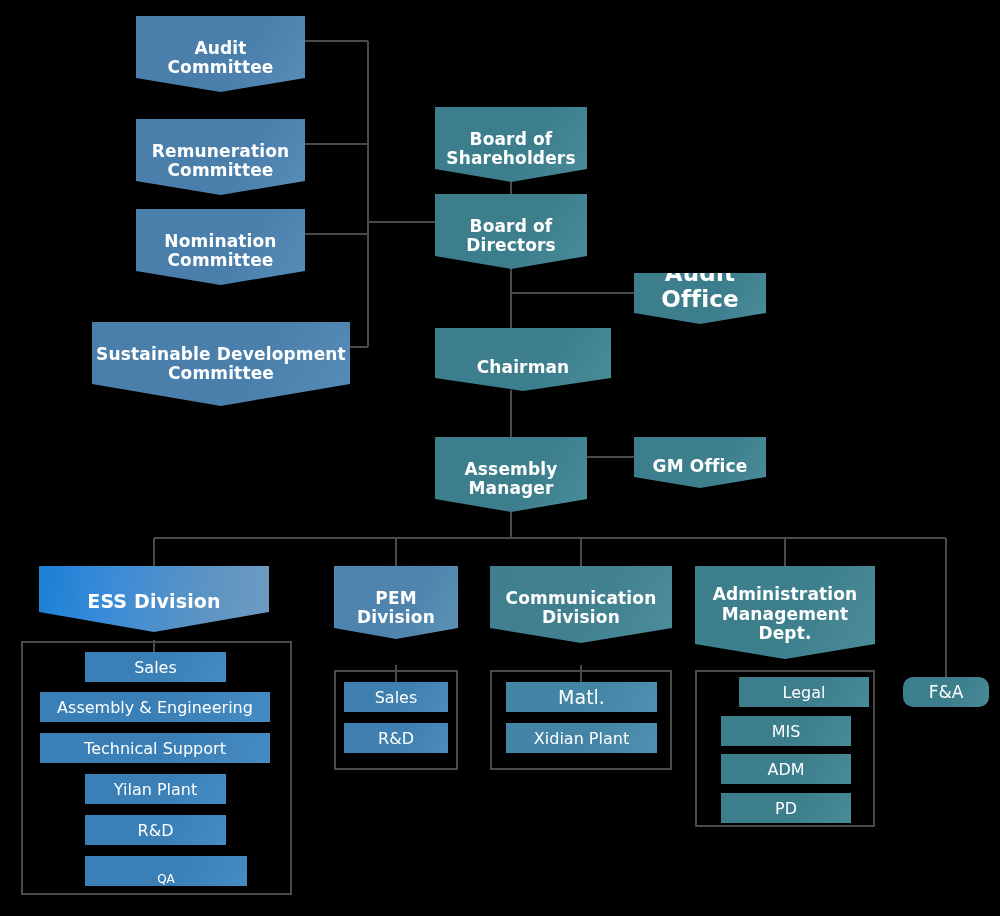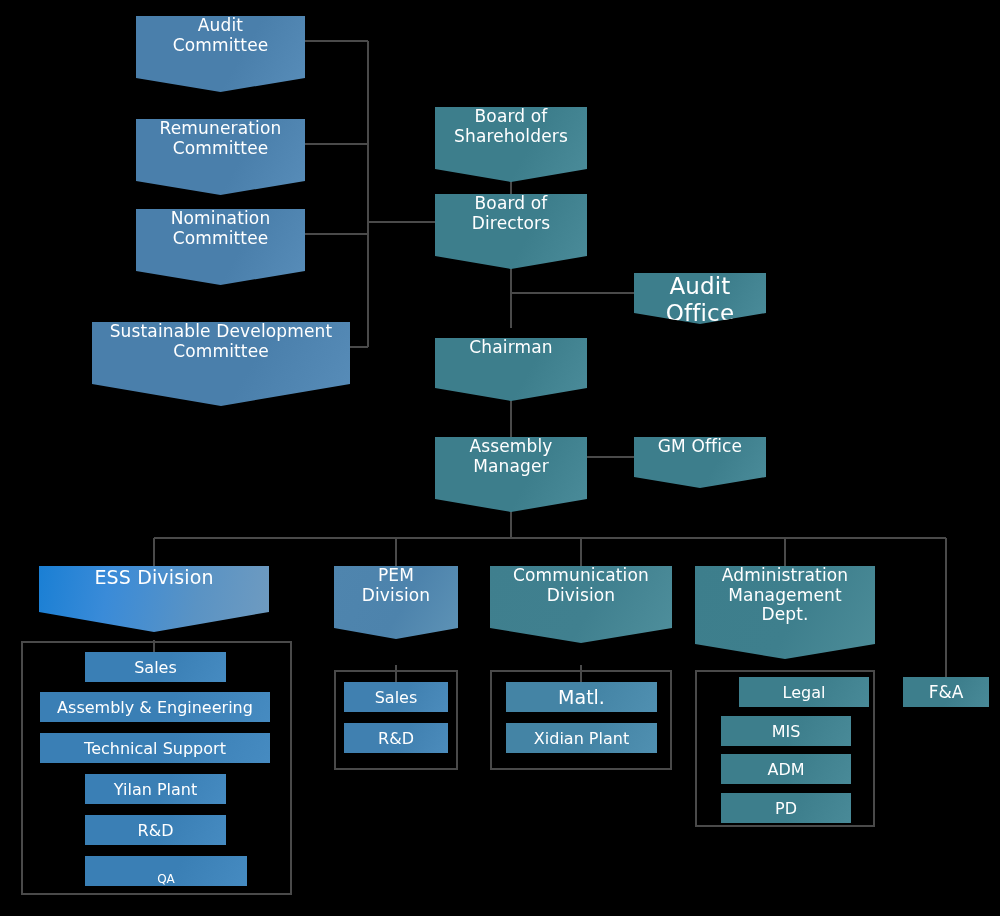--- a/index.html
+++ b/index.html
@@ -23,26 +23,27 @@
     top: 0;
     width: 1000px;
     height: 916px;
     pointer-events: none;
   }
   .node {
     position: absolute;
     box-sizing: border-box;
     color: #ffffff;
     display: flex;
-    align-items: flex-start;
+    align-items: flex-end;
     justify-content: center;
     text-align: center;
     line-height: 1.16;
     letter-spacing: .15px;
     white-space: pre-line;
+    font-weight: bold;
   }
   
   .banner {
     clip-path: polygon(0% 0%, 100% 0%, 100% var(--bodyH), 50% 100%, 0% var(--bodyH));
   }
   .group-frame {
     position: absolute;
     box-sizing: border-box;
     border: 2px solid #4a4a4a;
     background: transparent;
@@ -93,21 +94,21 @@
       <div class="node banner" style="left: 136px; top: 119px; width: 169px; height: 76px; font-size: 17px; --bodyH: 81.58%; background: linear-gradient(120deg, rgb(74, 127, 171) 0%, rgb(74, 127, 171) 60%, rgb(88, 141, 185) 100%);"><span style="display: block; width: 100%; padding-bottom: 14px;">Remuneration
 Committee</span></div>
       <div class="node banner" style="left: 136px; top: 209px; width: 169px; height: 76px; font-size: 17px; --bodyH: 81.58%; background: linear-gradient(120deg, rgb(74, 127, 171) 0%, rgb(74, 127, 171) 60%, rgb(88, 141, 185) 100%);"><span style="display: block; width: 100%; padding-bottom: 14px;">Nomination
 Committee</span></div>
       <div class="node banner" style="left: 92px; top: 322px; width: 258px; height: 84px; font-size: 17px; --bodyH: 73.81%; background: linear-gradient(120deg, rgb(74, 127, 171) 0%, rgb(74, 127, 171) 60%, rgb(88, 141, 185) 100%);"><span style="display: block; width: 100%; padding-bottom: 22px;">Sustainable Development
 Committee</span></div>
       <div class="node banner" style="left: 435px; top: 107px; width: 152px; height: 75px; font-size: 17px; --bodyH: 82.67%; background: linear-gradient(120deg, rgb(61, 126, 140) 0%, rgb(61, 126, 140) 60%, rgb(75, 140, 154) 100%);"><span style="display: block; width: 100%; padding-bottom: 13px;">Board of
 Shareholders</span></div>
       <div class="node banner" style="left: 435px; top: 194px; width: 152px; height: 75px; font-size: 17px; --bodyH: 82.67%; background: linear-gradient(120deg, rgb(61, 126, 140) 0%, rgb(61, 126, 140) 60%, rgb(75, 140, 154) 100%);"><span style="display: block; width: 100%; padding-bottom: 13px;">Board of
 Directors</span></div>
-      <div class="node banner" style="left: 435px; top: 338px; width: 152px; height: 63px; font-size: 17px; --bodyH: 79.37%; background: linear-gradient(120deg, rgb(61, 126, 140) 0%, rgb(61, 126, 140) 60%, rgb(75, 140, 154) 100%);"><span style="display: block; width: 100%; padding-bottom: 13px;">Chairman</span></div>
+      <div class="node banner" style="left: 435px; top: 328px; width: 176px; height: 63px; font-size: 17px; --bodyH: 79.37%; background: linear-gradient(120deg, rgb(61, 126, 140) 0%, rgb(61, 126, 140) 60%, rgb(75, 140, 154) 100%);"><span style="display: block; width: 100%; padding-bottom: 13px;">Chairman</span></div>
       <div class="node banner" style="left: 435px; top: 437px; width: 152px; height: 75px; font-size: 17px; --bodyH: 82.67%; background: linear-gradient(120deg, rgb(61, 126, 140) 0%, rgb(61, 126, 140) 60%, rgb(75, 140, 154) 100%);"><span style="display: block; width: 100%; padding-bottom: 13px;">Assembly
 Manager</span></div>
       <div class="node banner" style="left: 634px; top: 273px; width: 132px; height: 51px; font-size: 23px; --bodyH: 78.43%; background: linear-gradient(120deg, rgb(61, 126, 140) 0%, rgb(61, 126, 140) 60%, rgb(75, 140, 154) 100%);"><span style="display: block; width: 100%; padding-bottom: 11px;">Audit Office</span></div>
       <div class="node banner" style="left: 634px; top: 437px; width: 132px; height: 51px; font-size: 17px; --bodyH: 78.43%; background: linear-gradient(120deg, rgb(61, 126, 140) 0%, rgb(61, 126, 140) 60%, rgb(75, 140, 154) 100%);"><span style="display: block; width: 100%; padding-bottom: 11px;">GM Office</span></div>
       <div class="group-frame" style="left: 21px; top: 641px; width: 271px; height: 254px; border-color: rgb(74, 74, 74);"></div>
       <div class="node banner" style="left: 39px; top: 566px; width: 230px; height: 66px; font-size: 19px; --bodyH: 69.70%; background: linear-gradient(100deg, rgb(26, 127, 212) 0%, rgb(58, 139, 216) 30%, rgb(90, 147, 196) 68%, rgb(111, 155, 192) 100%);"><span style="display: block; width: 100%; padding-bottom: 20px;">ESS Division</span></div>
       <div class="leaf" style="left: 85px; top: 652px; width: 141px; height: 30px; font-size: 16px; background: linear-gradient(120deg, rgb(58, 127, 181) 0%, rgb(58, 127, 181) 55%, rgb(70, 139, 193) 100%);">
         <span>Sales</span>
       </div>
       <div class="leaf" style="left: 40px; top: 692px; width: 230px; height: 30px; font-size: 16px; background: linear-gradient(120deg, rgb(58, 127, 181) 0%, rgb(58, 127, 181) 55%, rgb(70, 139, 193) 100%);">
@@ -152,18 +153,18 @@
       </div>
       <div class="leaf" style="left: 721px; top: 716px; width: 130px; height: 30px; font-size: 16px; background: linear-gradient(120deg, rgb(61, 126, 140) 0%, rgb(61, 126, 140) 55%, rgb(73, 138, 152) 100%);">
         <span>MIS</span>
       </div>
       <div class="leaf" style="left: 721px; top: 754px; width: 130px; height: 30px; font-size: 16px; background: linear-gradient(120deg, rgb(61, 126, 140) 0%, rgb(61, 126, 140) 55%, rgb(73, 138, 152) 100%);">
         <span>ADM</span>
       </div>
       <div class="leaf" style="left: 721px; top: 793px; width: 130px; height: 30px; font-size: 16px; background: linear-gradient(120deg, rgb(61, 126, 140) 0%, rgb(61, 126, 140) 55%, rgb(73, 138, 152) 100%);">
         <span>PD</span>
       </div>
-      <div class="leaf" style="left: 903px; top: 677px; width: 86px; height: 30px; font-size: 17px; background: linear-gradient(120deg, rgb(61, 126, 140) 0%, rgb(61, 126, 140) 55%, rgb(73, 138, 152) 100%);">
+      <div class="leaf" style="left: 903px; top: 677px; width: 86px; height: 30px; font-size: 17px; background: linear-gradient(120deg, rgb(61, 126, 140) 0%, rgb(61, 126, 140) 55%, rgb(73, 138, 152) 100%); border-radius: 10px;">
         <span>F&amp;A</span>
       </div>
     </div>
 
 </div>
 
 </body></html>

